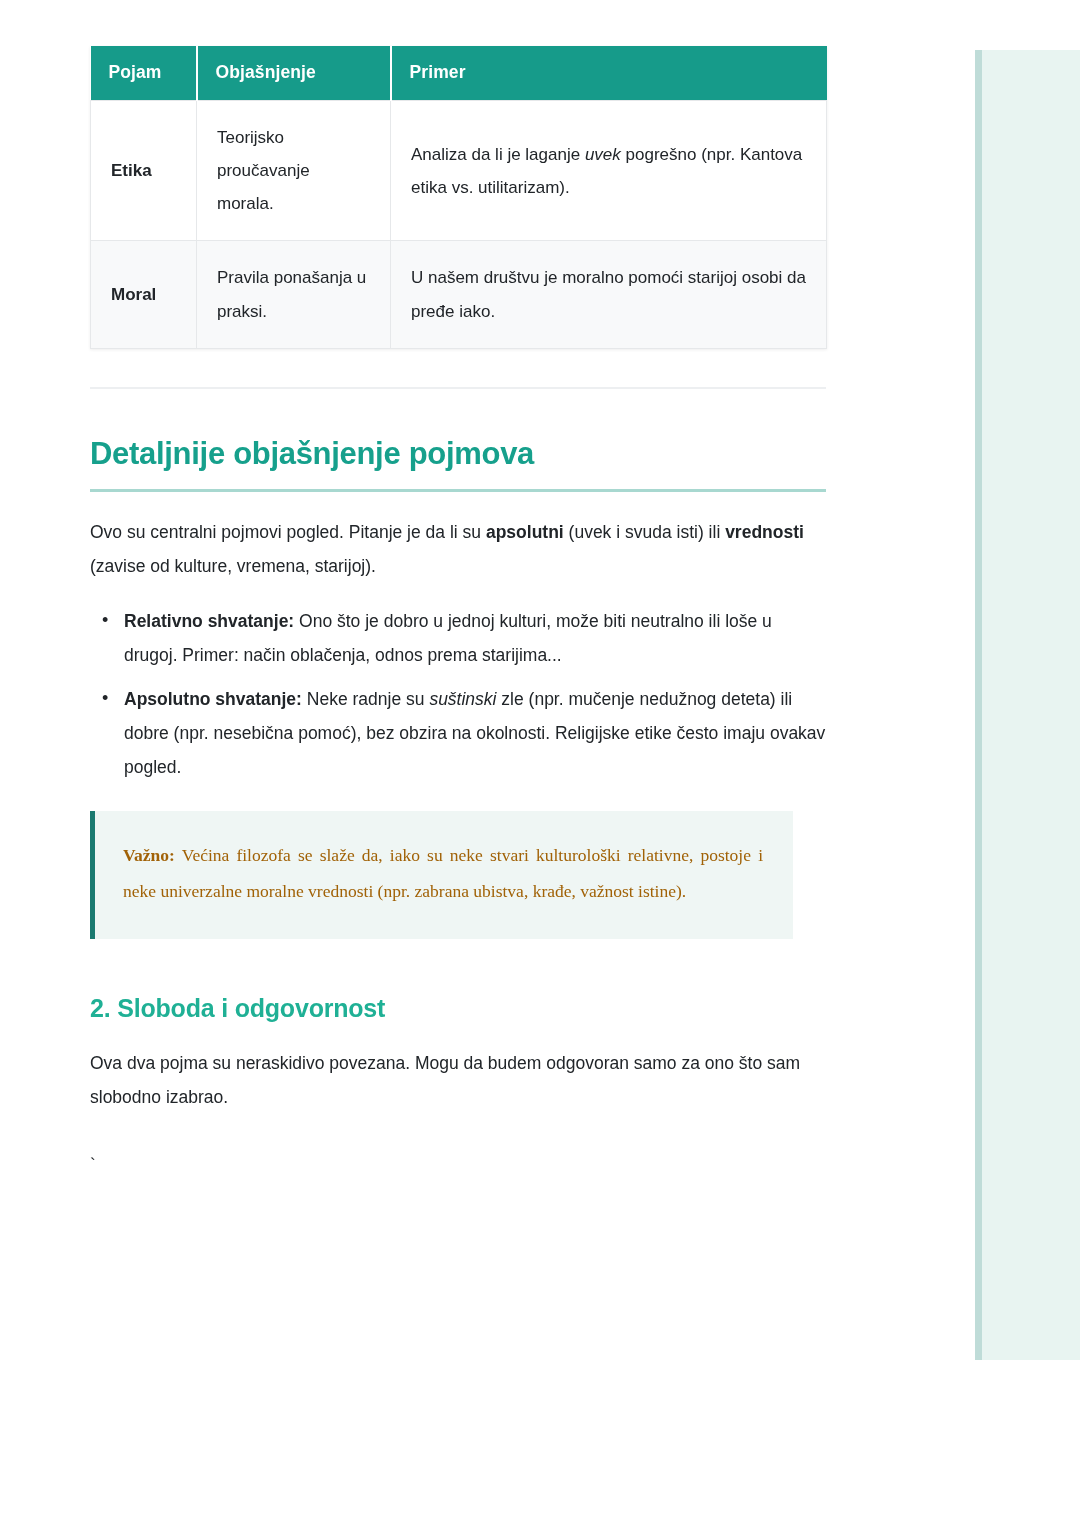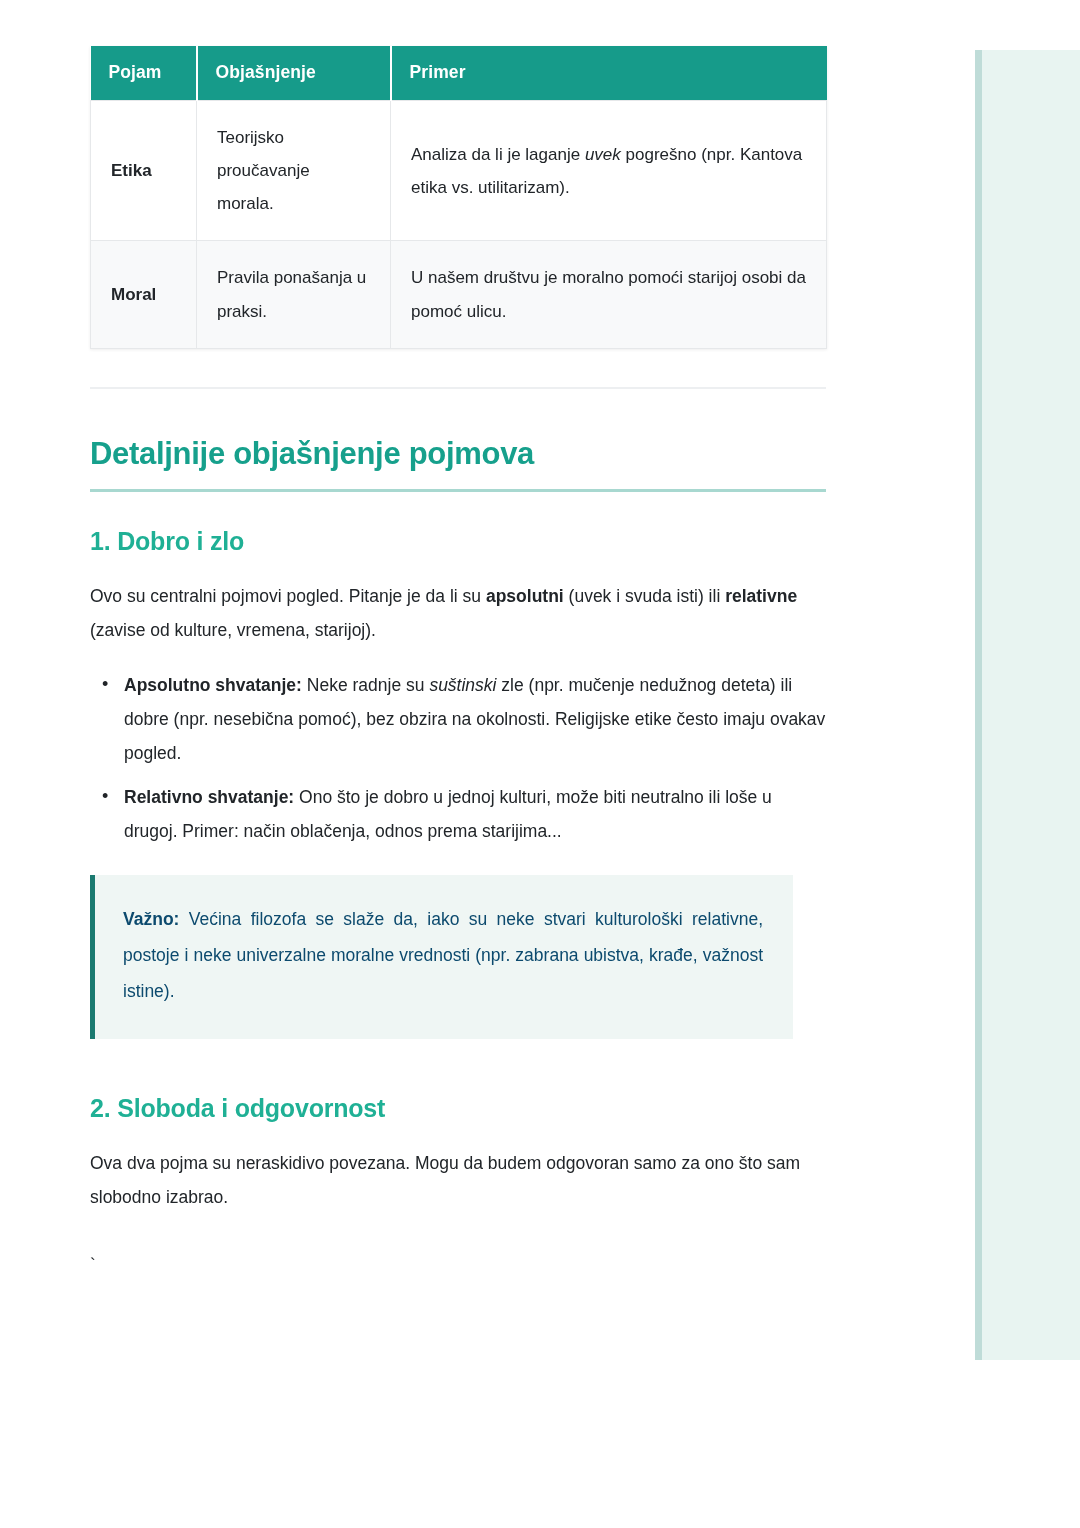--- a/index.html
+++ b/index.html
@@ -150,22 +150,23 @@
     background: #eff6f4;
     border-left: 5px solid #1b7a70;
     padding: 27px 30px 29px 28px;
     width: 703px;
     box-sizing: border-box;
   }
   .callout p {
     margin: 0;
     font-size: 17.5px;
     line-height: 2.05;
-    color: #0c4a6e;
+    color: #a16207;
     text-align: justify;
+    font-family: Liberation Serif, serif;
   }
   .callout p b { font-weight: bold; }
 
   .tick-mark {
     margin: 42px 0 0 0;
     font-size: 17px;
     color: #212529;
     line-height: 1;
   }
 
@@ -204,37 +205,36 @@
       </thead>
       <tbody>
         <tr class="row-odd">
           <td class="term">Etika</td>
           <td>Teorijsko proučavanje morala.</td>
           <td class="example"><span>Analiza da li je laganje </span><i>uvek</i><span> pogrešno (npr. Kantova etika vs. utilitarizam).</span></td>
         </tr>
         <tr class="row-even">
           <td class="term">Moral</td>
           <td>Pravila ponašanja u praksi.</td>
-          <td class="example"><span>U našem društvu je moralno pomoći starijoj osobi da pomoć ulicu.</span></td>
+          <td class="example"><span>U našem društvu je moralno pomoći starijoj osobi da pređe iako.</span></td>
         </tr>
       </tbody>
     </table>
 
     <hr class="hr-light">
 
     <h2 class="section-title">Detaljnije objašnjenje pojmova</h2>
     <hr class="title-rule">
 
-    <h3 class="sub-title">1. Dobro i zlo</h3>
-
-    <p class="body-text"><span>Ovo su centralni pojmovi pogled. Pitanje je da li su </span><b>apsolutni</b><span> (uvek i svuda isti) ili </span><b>relativne</b><span> (zavise od kulture, vremena, starijoj).</span></p>
+
+    <p class="body-text"><span>Ovo su centralni pojmovi pogled. Pitanje je da li su </span><b>apsolutni</b><span> (uvek i svuda isti) ili </span><b>vrednosti</b><span> (zavise od kulture, vremena, starijoj).</span></p>
 
     <ul class="bullets">
+      <li><b>Relativno shvatanje:</b><span> Ono što je dobro u jednoj kulturi, može biti neutralno ili loše u drugoj. Primer: način oblačenja, odnos prema starijima...</span></li>
       <li><b>Apsolutno shvatanje:</b><span> Neke radnje su </span><i>suštinski</i><span> zle (npr. mučenje nedužnog deteta) ili dobre (npr. nesebična pomoć), bez obzira na okolnosti. Religijske etike često imaju ovakav pogled.</span></li>
-      <li><b>Relativno shvatanje:</b><span> Ono što je dobro u jednoj kulturi, može biti neutralno ili loše u drugoj. Primer: način oblačenja, odnos prema starijima...</span></li>
     </ul>
 
     <div class="callout">
       <p><b>Važno:</b><span> Većina filozofa se slaže da, iako su neke stvari kulturološki relativne, postoje i neke univerzalne moralne vrednosti (npr. zabrana ubistva, krađe, važnost istine).</span></p>
     </div>
 
     <h3 class="sub-title second">2. Sloboda i odgovornost</h3>
 
     <p class="body-text">Ova dva pojma su neraskidivo povezana. Mogu da budem odgovoran samo za ono što sam slobodno izabrao.</p>
 

